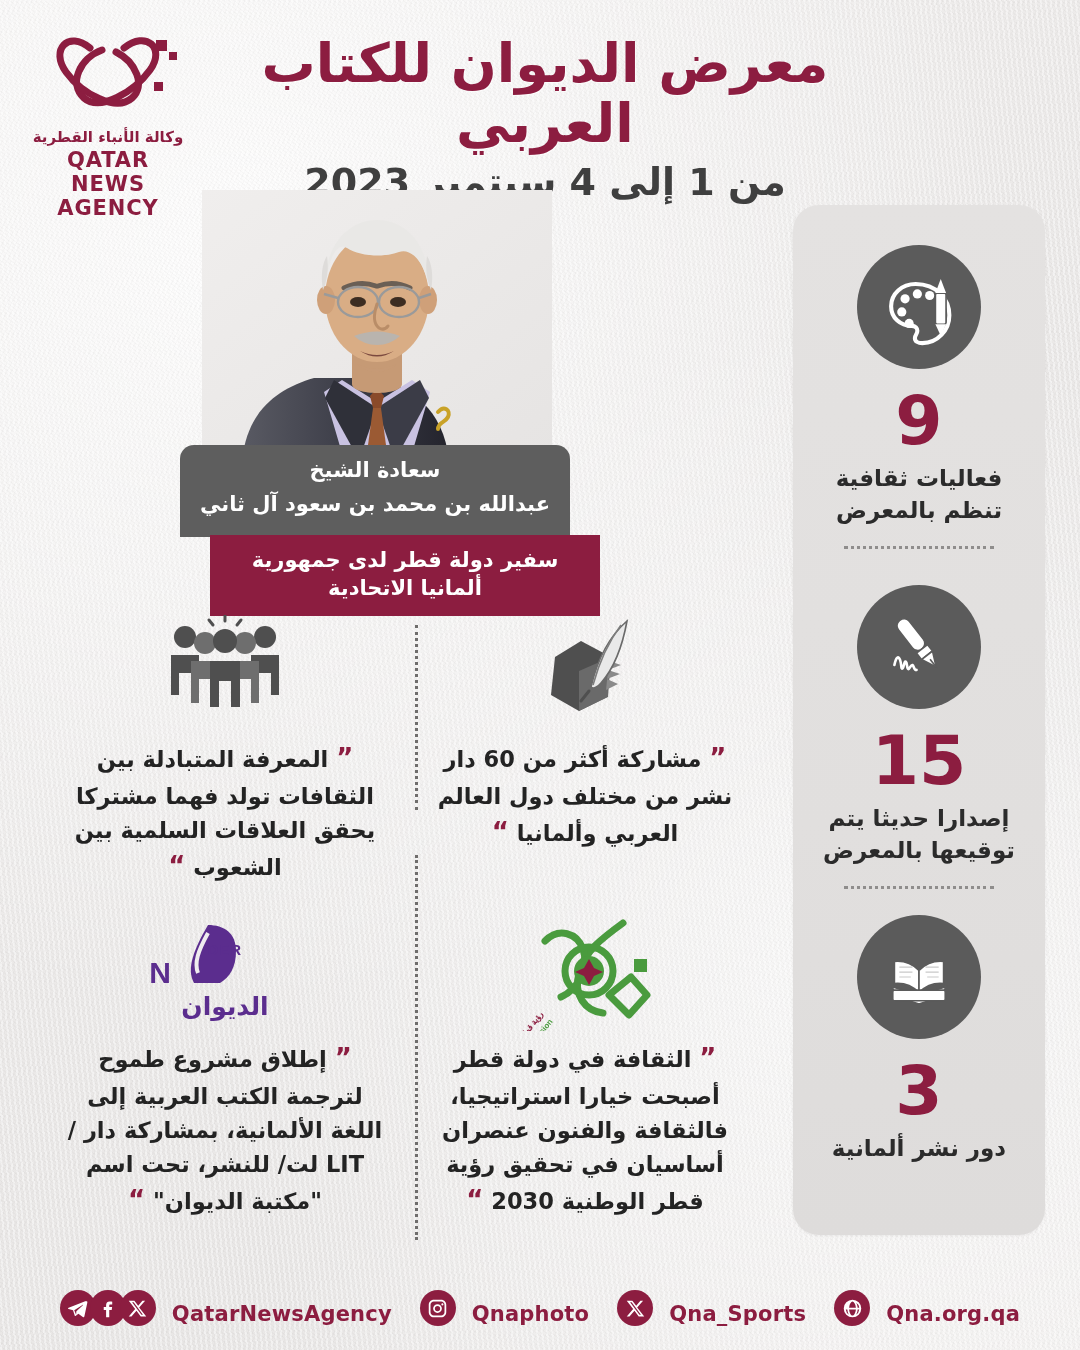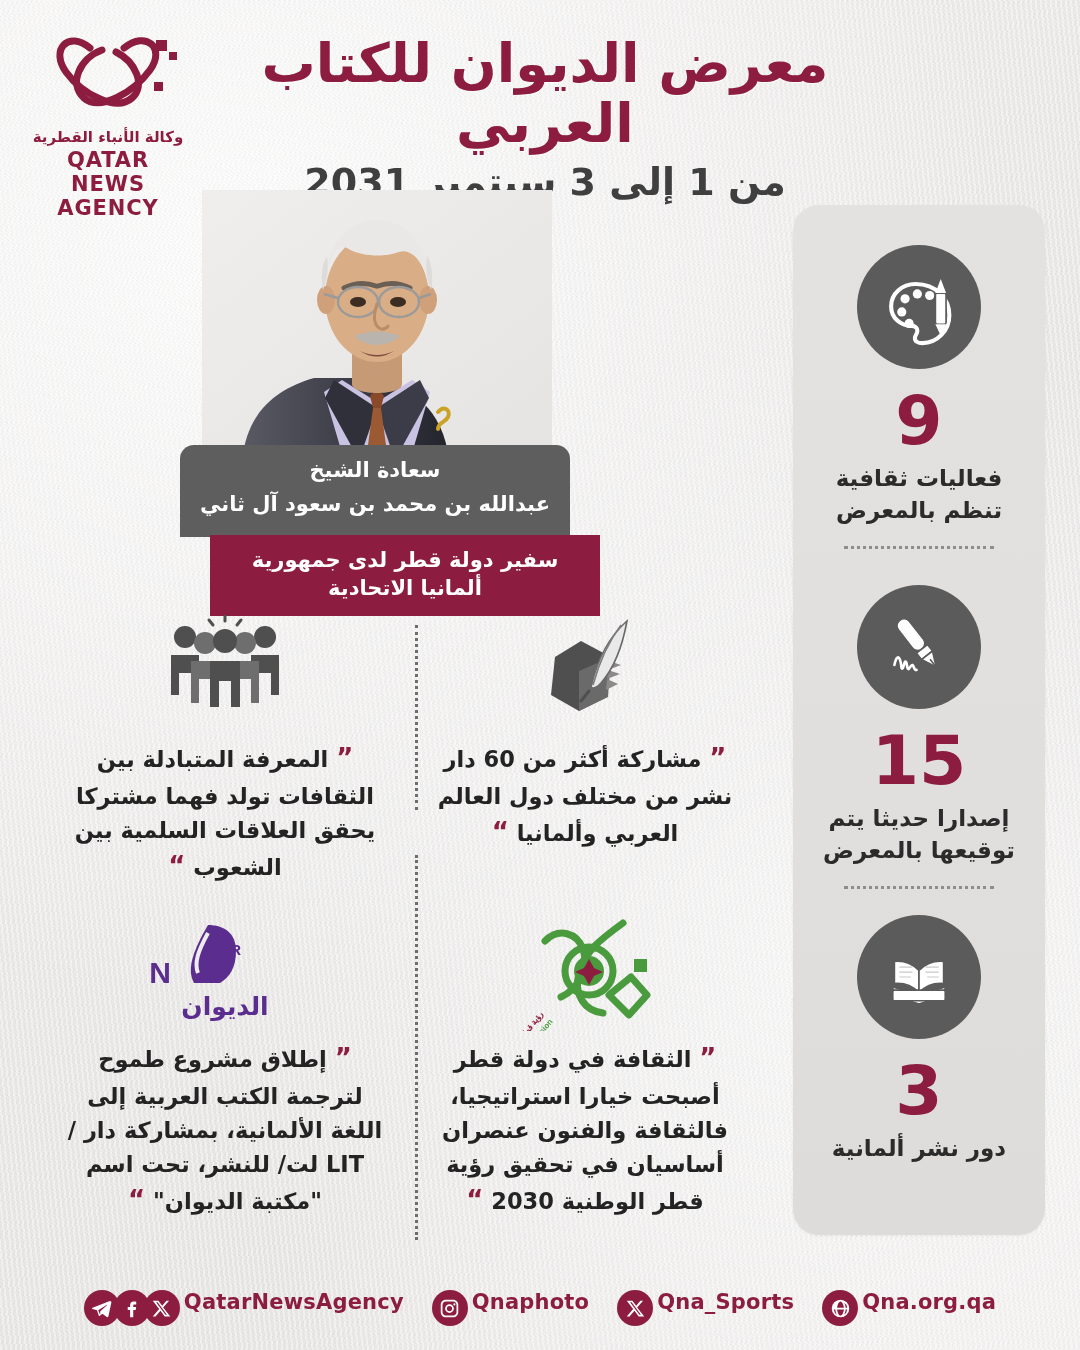--- a/index.html
+++ b/index.html
@@ -143,42 +143,42 @@
   }
   .v-div-1 { top: 10px;  height: 185px; }
   .v-div-2 { top: 240px; height: 385px; }
 
   
   .footer {
     position: absolute; left: 0; bottom: 24px; width: 1080px;
     display: flex; align-items: center; justify-content: center;
     gap: 12px; direction: ltr;
   }
-  .sgroup { display: flex; align-items: flex-start; gap: 4px; }
+  .sgroup { display: flex; align-items: flex-end; gap: 16px; }
   .sicons { display: flex; align-items: center; }
   .sicons .sic { margin-left: -6px; }
   .sicons .sic:first-child { margin-left: 0; }
   .sic {
     width: 36px; height: 36px; border-radius: 50%;
     background: #8C1D40; display: flex; align-items: center; justify-content: center;
   }
   .sic svg { width: 21px; height: 21px; display: block; fill: #fff; }
   .shandle { font-size: 21px; font-weight: 600; color: #8C1D40; letter-spacing: .2px; }
   .sgroup + .sgroup { margin-left: 16px; }
 </style>
 </head>
 <body>
 
 <div id="page">
 
   <div class="header">
 
     <div class="title-block">
       <div class="main-title">معرض الديوان للكتاب العربي</div>
-      <div class="sub-title">من 1 إلى 3 سبتمبر 2031</div>
+      <div class="sub-title">من 1 إلى 4 سبتمبر 2023</div>
     </div>
 
     <div class="qna-logo">
       <svg class="qna-mark" viewBox="0 0 160 104">
         <g fill="none" stroke="#8C1D40" stroke-width="7" stroke-linecap="round">
           <path d="M96 22 C 118 4, 138 22, 122 44 C 106 66, 72 86, 56 72 C 40 58, 52 32, 74 24"></path>
           <path d="M62 22 C 40 4, 22 24, 38 46 C 54 68, 88 86, 104 72 C 118 60, 108 36, 88 26"></path>
         </g>
         <rect x="128" y="14" width="11" height="11" fill="#8C1D40"></rect>
         <rect x="141" y="26" width="8" height="8" fill="#8C1D40"></rect>

